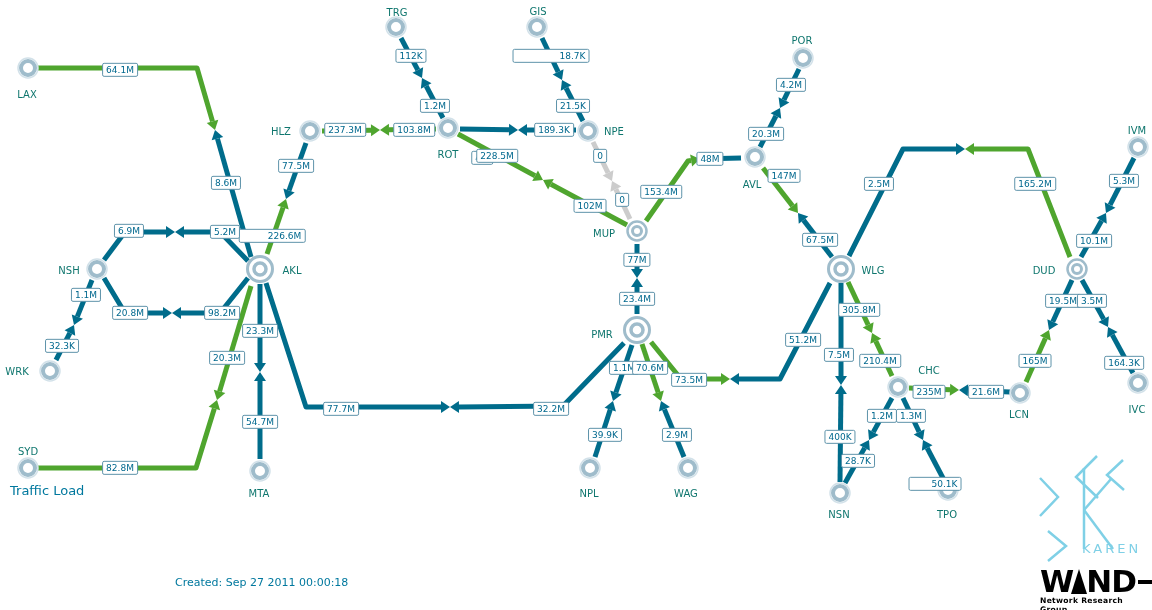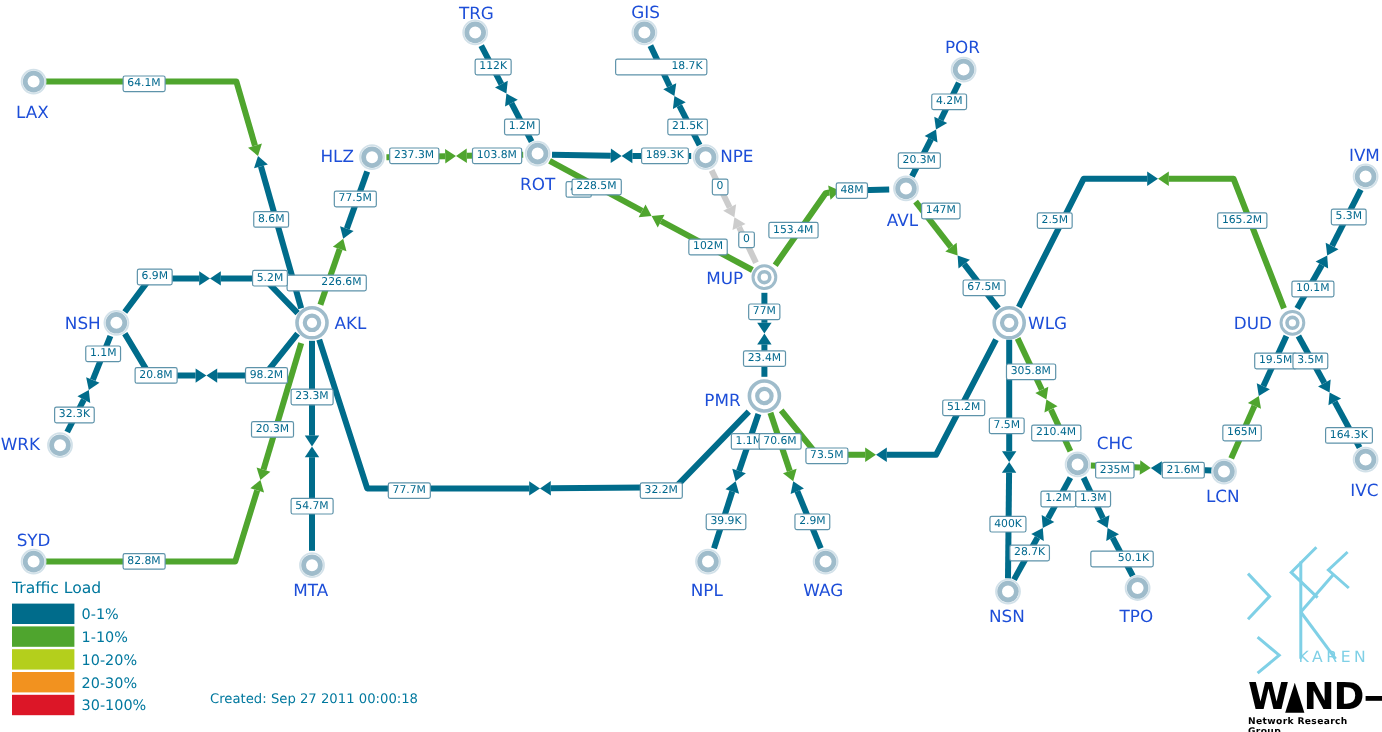--- a/index.html
+++ b/index.html
@@ -4,22 +4,22 @@
 <style>
   html,body { margin:0; padding:0; background:#ffffff; }
   .stage { position:relative; width:1152px; height:610px; background:#fff; overflow:hidden;
            font-family:"DejaVu Sans", "Liberation Sans", sans-serif; }
   #map-svg { position:absolute; left:0; top:0; }
   #overlay { position:absolute; left:0; top:0; width:1152px; height:610px; }
 
   .link-label { position:absolute; transform:translate(-50%,-50%); background:#ffffff;
                 border:1px solid #5e93aa; color:#00688e; font-size:9px; line-height:1.15;
                 padding:1px 3px; border-radius:2px; white-space:nowrap; z-index:3; }
-  .node-label { position:absolute; transform:translate(-50%,-50%); color:#1d4ed8;
-                font-size:14px; white-space:nowrap; z-index:2; }
+  .node-label { position:absolute; transform:translate(-50%,-50%); color:#0f766e;
+                font-size:10px; white-space:nowrap; z-index:2; }
 
   .legend { position:absolute; left:10px; top:483px; z-index:4; }
   .legend-title { color:#00789e; font-size:13px; margin-bottom:5px; }
   .legend-row { display:flex; align-items:center; margin-bottom:2px; }
   .legend-swatch { display:inline-block; width:52px; height:17px; }
   .legend-label { color:#00789e; font-size:12px; margin-left:6px; }
 
   .created { position:absolute; left:175px; top:576px; color:#00789e; font-size:11px; z-index:4; }
 
   .waikato { position:absolute; left:928px; top:561px; width:106px; height:42px; background:#000;
@@ -328,21 +328,21 @@
       <div class="link-label" style="left: 605px; top: 435px;">39.9K</div>
       <div class="link-label" style="left: 650px; top: 368px;">70.6M</div>
       <div class="link-label" style="left: 677px; top: 435px;">2.9M</div>
       <div class="link-label" style="left: 839px; top: 355px;">7.5M</div>
       <div class="link-label" style="left: 840px; top: 437px;">400K</div>
       <div class="link-label" style="left: 859px; top: 310px;">305.8M</div>
       <div class="link-label" style="left: 880px; top: 361px;">210.4M</div>
       <div class="link-label" style="left: 882px; top: 416px;">1.2M</div>
       <div class="link-label" style="left: 858px; top: 461px;">28.7K</div>
       <div class="link-label" style="left: 911px; top: 416px;">1.3M</div>
-      <div class="link-label" style="left: 935px; top: 466px; padding-left: 22px;">50.1K</div>
+      <div class="link-label" style="left: 935px; top: 484px; padding-left: 22px;">50.1K</div>
       <div class="link-label" style="left: 929px; top: 392px;">235M</div>
       <div class="link-label" style="left: 986px; top: 392px;">21.6M</div>
       <div class="link-label" style="left: 1063px; top: 301px;">19.5M</div>
       <div class="link-label" style="left: 1035px; top: 361px;">165M</div>
       <div class="link-label" style="left: 1092px; top: 301px;">3.5M</div>
       <div class="link-label" style="left: 1124px; top: 363px;">164.3K</div>
       <div class="node-label" style="left: 27px; top: 94px;">LAX</div>
       <div class="node-label" style="left: 397px; top: 12px;">TRG</div>
       <div class="node-label" style="left: 538px; top: 11px;">GIS</div>
       <div class="node-label" style="left: 802px; top: 40px;">POR</div>
@@ -364,42 +364,20 @@
       <div class="node-label" style="left: 28px; top: 451px;">SYD</div>
       <div class="node-label" style="left: 259px; top: 493px;">MTA</div>
       <div class="node-label" style="left: 589px; top: 493px;">NPL</div>
       <div class="node-label" style="left: 686px; top: 493px;">WAG</div>
       <div class="node-label" style="left: 839px; top: 514px;">NSN</div>
       <div class="node-label" style="left: 947px; top: 514px;">TPO</div>
     </div>
 
   <div class="legend">
     <div class="legend-title">Traffic Load</div>
-    <div id="legend-items">
-        <div class="legend-row">
-          <span class="legend-swatch" style="background: rgb(0, 108, 139);"></span>
-          <span class="legend-label">0-1%</span>
-        </div>
-        <div class="legend-row">
-          <span class="legend-swatch" style="background: rgb(79, 165, 46);"></span>
-          <span class="legend-label">1-10%</span>
-        </div>
-        <div class="legend-row">
-          <span class="legend-swatch" style="background: rgb(180, 207, 28);"></span>
-          <span class="legend-label">10-20%</span>
-        </div>
-        <div class="legend-row">
-          <span class="legend-swatch" style="background: rgb(242, 146, 31);"></span>
-          <span class="legend-label">20-30%</span>
-        </div>
-        <div class="legend-row">
-          <span class="legend-swatch" style="background: rgb(220, 22, 39);"></span>
-          <span class="legend-label">30-100%</span>
-        </div>
-      </div>
   </div>
 
   <div class="created">Created: Sep 27 2011 00:00:18</div>
 
 
   <div class="wand">
     <div class="wand-mark">
       <span class="wand-w">W</span>
       <span class="wand-peak"></span>
       <span class="wand-nd">ND</span>

